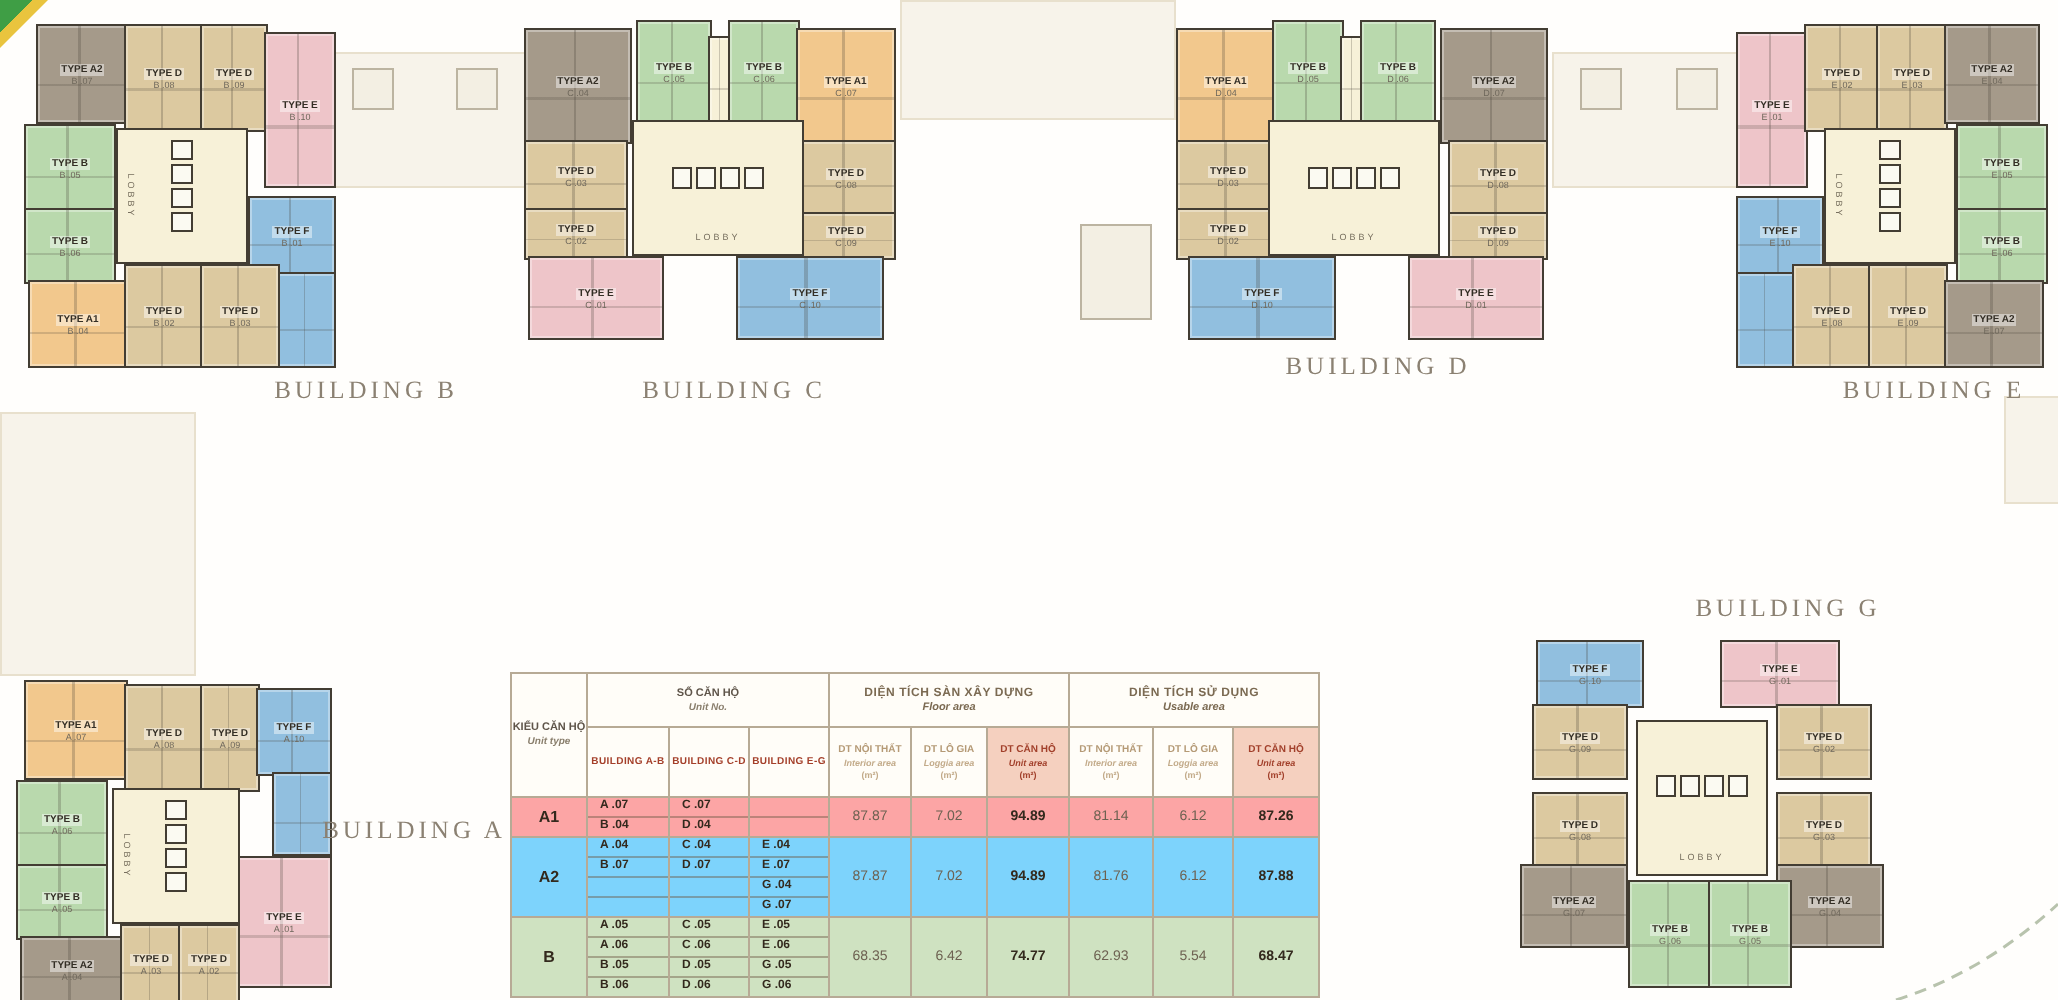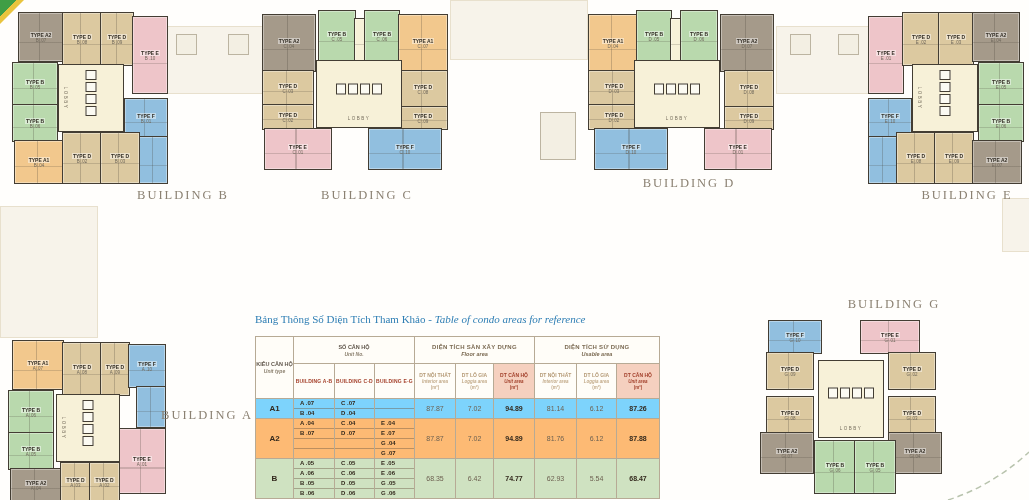--- a/index.html
+++ b/index.html
@@ -387,24 +387,20 @@
         </div>
         <div class="lobby-label">LOBBY</div>
       </div>
       <div class="bname" style="left: 839px; top: 297px;">BUILDING G</div>
     </div>
 
   <svg id="road" viewBox="0 0 1029 500">
     <path d="M948,500 Q 992,486 1029,452" fill="none" stroke="#b8c3ad" stroke-width="1.5" stroke-dasharray="6 4"></path>
   </svg>
 
-  <div id="tbl-title">
-    <span>Bảng Thông Số Diện Tích Tham Khảo -</span>
-    <span class="it">Table of condo areas for reference</span>
-  </div>
 
   <table id="areas-table">
     <colgroup>
       <col style="width:38px">
         <col style="width:41px">
         <col style="width:40px">
         <col style="width:40px">
       <col style="width:41px">
         <col style="width:38px">
         <col style="width:41px">
@@ -463,42 +459,42 @@
           <div class="un">(m²)</div>
         </th>
       </tr>
       <tr>
         <th class="h-bldg">BUILDING A-B</th>
         <th class="h-bldg">BUILDING C-D</th>
         <th class="h-bldg">BUILDING E-G</th>
       </tr>
     </thead>
     <tbody id="tbody">
-        <tr style="background: #7dd3fc;">
+        <tr style="background: #fca5a5;">
           <td class="r-type">A1</td>
           <td class="r-no">
             <div class="no-line b">A .07</div>
             <div class="no-line">B .04</div>
           </td>
           <td class="r-no">
             <div class="no-line b">C .07</div>
             <div class="no-line">D .04</div>
           </td>
           <td class="r-no">
             <div class="no-line b">&nbsp;</div>
             <div class="no-line">&nbsp;</div>
           </td>
           <td class="num">87.87</td>
           <td class="num">7.02</td>
           <td class="num strong">94.89</td>
           <td class="num">81.14</td>
           <td class="num">6.12</td>
           <td class="num strong">87.26</td>
         </tr>
-        <tr style="background: #fdba74; margin-top: 41px;">
+        <tr style="background: #7dd3fc; margin-top: 41px;">
           <td class="r-type">A2</td>
           <td class="r-no">
             <div class="no-line b">A .04</div>
             <div class="no-line b">B .07</div>
             <div class="no-line b">&nbsp;</div>
             <div class="no-line">&nbsp;</div>
           </td>
           <td class="r-no">
             <div class="no-line b">C .04</div>
             <div class="no-line b">D .07</div>

